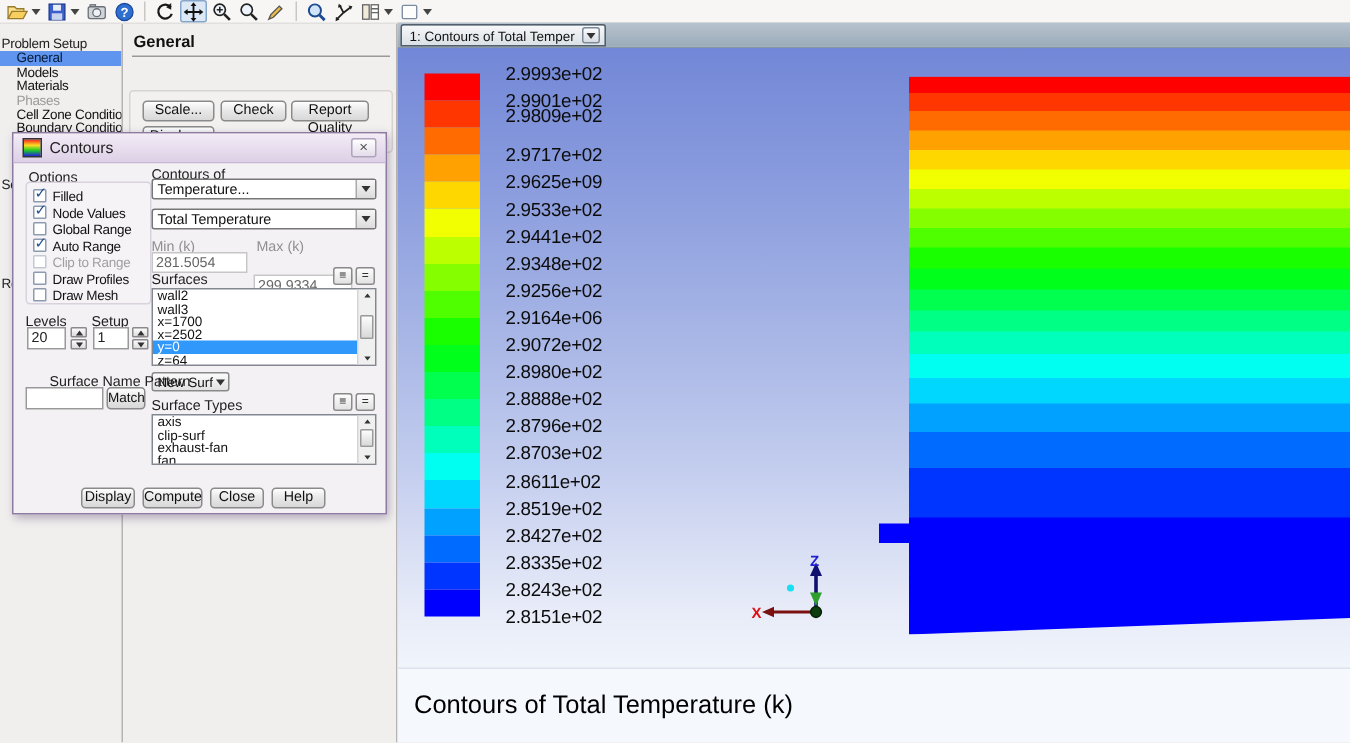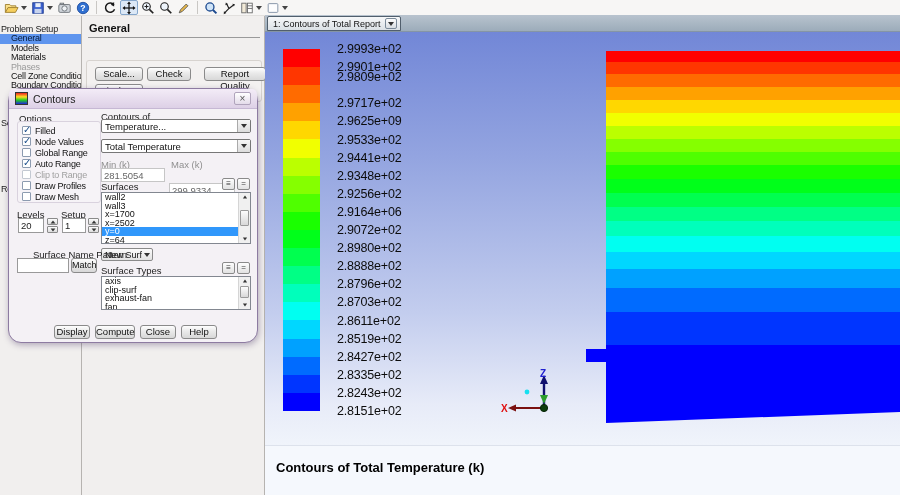--- a/index.html
+++ b/index.html
@@ -24,21 +24,21 @@
 
   
   #task-page { position:absolute; left:83px; top:16px; width:182px; height:479px; background:#f1efee; border-right:1px solid #b6b3b0; }
   #task-title { font-size:11px; font-weight:bold; color:#111; padding:6px 0 3px 6px; }
   #task-rule { height:1px; background:#9a9a9a; margin:0 4px 0 5px; }
   #mesh-label { font-size:9.5px; color:#222; padding:7px 0 2px 5px; }
   #mesh-group { position:absolute; left:3px; top:44px; width:176px; height:42px; border:1px solid #d7d3cf; border-radius:3px; background:#f3f1f0; }
   .btn { display:inline-block; background:linear-gradient(#fefefe,#e9e9e9 45%,#d8d8d8); border:1px solid #8a8a8a; border-radius:3px; font-size:9.5px; color:#111; text-align:center; line-height:12px; }
   #btn-scale   { position:absolute; left:8px;  top:6px;  width:48px; height:14px; }
   #btn-check   { position:absolute; left:60px; top:6px;  width:44px; height:14px; }
-  #btn-quality { position:absolute; left:117px;top:6px;  width:62px; height:14px; }
+  #btn-quality { position:absolute; left:107px;top:6px;  width:52px; height:14px; }
   #btn-displaym{ position:absolute; left:8px;  top:23px; width:48px; height:14px; }
 
   
   #graphics { position:absolute; left:265px; top:15px; width:635px; height:480px; }
   #tabbar { position:absolute; left:0; top:0; width:635px; height:17px; background:linear-gradient(#b8c3ce,#9cacba); border-bottom:1px solid #8595a5; }
   #gtab { position:absolute; left:2px; top:1px; height:15px; background:linear-gradient(#f7f8f9,#dbe1e6); border:1px solid #515f6d; border-radius:2px 2px 0 0; display:flex; align-items:center; padding:0 3px 0 5px; }
   #gtab-label { font-size:9px; color:#111; white-space:nowrap; }
   #gtab-arrow { margin-left:5px; width:12px; height:11px; border:1px solid #7b8ema; border:1px solid #7b8a99; background:linear-gradient(#fcfcfc,#d8dde2); display:flex; align-items:center; justify-content:center; border-radius:2px; }
 
   #viewport { position:absolute; left:0; top:17px; width:635px; height:413px; background:linear-gradient(180deg,#7287d7 0%, #93a4e0 30%, #c3cdee 68%, #e7ebf8 90%, #f0f4fb 100%); overflow:hidden; }
@@ -47,24 +47,24 @@
   .lcell { width:37px; height:18.1px; }
   #legend-labels { position:absolute; left:72px; top:17px; width:110px; height:380px; }
   .llabel { position:absolute; left:0; height:14px; font-size:12.5px; color:#0c0c0c; letter-spacing:-0.2px; white-space:nowrap; }
 
   #contour-plot { position:absolute; left:341px; top:19px; width:294px; height:372px; clip-path:polygon(0 0,100% 0,100% calc(100% - 11px),0 100%); }
   #notch { position:absolute; left:321px; top:317px; width:21px; height:13px; }
 
   #triad { position:absolute; left:235px; top:336px; }
 
   #caption-strip { position:absolute; left:0; top:430px; width:635px; height:50px; background:#f5f8fd; border-top:1px solid #dde2ec; }
-  #plot-caption { position:absolute; left:11px; top:14px; font-size:13px; color:#000;font-weight:bold; }
+  #plot-caption { position:absolute; left:11px; top:14px; font-size:17px; color:#000; }
 
   
-  #dialog { position:absolute; left:8px; top:88px; width:250px; height:255px; background:#f4f1f5; border:1px solid #8d7ba1; border-radius:13px; box-shadow:1px 2px 6px rgba(60,40,90,.35); z-index:10; }
+  #dialog { position:absolute; left:8px; top:88px; width:250px; height:255px; background:#f4f1f5; border:1px solid #8d7ba1; border-radius:0; box-shadow:1px 2px 6px rgba(60,40,90,.35); z-index:10; }
   #dlg-titlebar { position:absolute; left:0; top:0; width:100%; height:20px; background:linear-gradient(#f3ecf7,#ddd0e6); border-bottom:1px solid #c6b8d4; border-radius:5px 5px 0 0; display:flex; align-items:center; padding:0 6px; }
   #dlg-icon { width:13px; height:13px; border:1px solid #333; background:linear-gradient(180deg,#e22 0%,#fd2 35%,#2c2 65%,#22d 100%); margin-right:5px; }
   #dlg-title { font-size:10.5px; color:#222; flex:1; }
   #dlg-close { width:17px; height:13px; border:1px solid #b0a4bc; border-radius:2px; background:linear-gradient(#fff,#e4dcea); color:#555; font-size:10px; line-height:11px; text-align:center; }
 
   .dlg-label { position:absolute; font-size:9.5px; color:#222; white-space:nowrap; }
   .dlg-label.gray { color:#8f8f8f; }
   .groupbox { position:absolute; border:1px solid #d9d2de; border-radius:3px; background:#f6f3f7; }
 
   .cb-row { display:flex; align-items:center; height:11px; margin:0 0 0 4px; }
@@ -233,21 +233,21 @@
       <span id="btn-scale" class="btn">Scale...</span>
       <span id="btn-check" class="btn">Check</span>
       <span id="btn-quality" class="btn">Report Quality</span>
       <span id="btn-displaym" class="btn">Display...</span>
     </div>
   </div>
 
   <div id="graphics">
     <div id="tabbar">
       <div id="gtab">
-        <span id="gtab-label">1: Contours of Total Report</span>
+        <span id="gtab-label">1: Contours of Total Temper</span>
         <span id="gtab-arrow">
             <span class="tri-dn"></span>
           </span>
       </div>
     </div>
 
     <div id="viewport">
       <div id="legend-bar">
           <div class="lcell" style="background: rgb(255, 0, 0);"></div>
           <div class="lcell" style="background: rgb(255, 54, 0);"></div>

